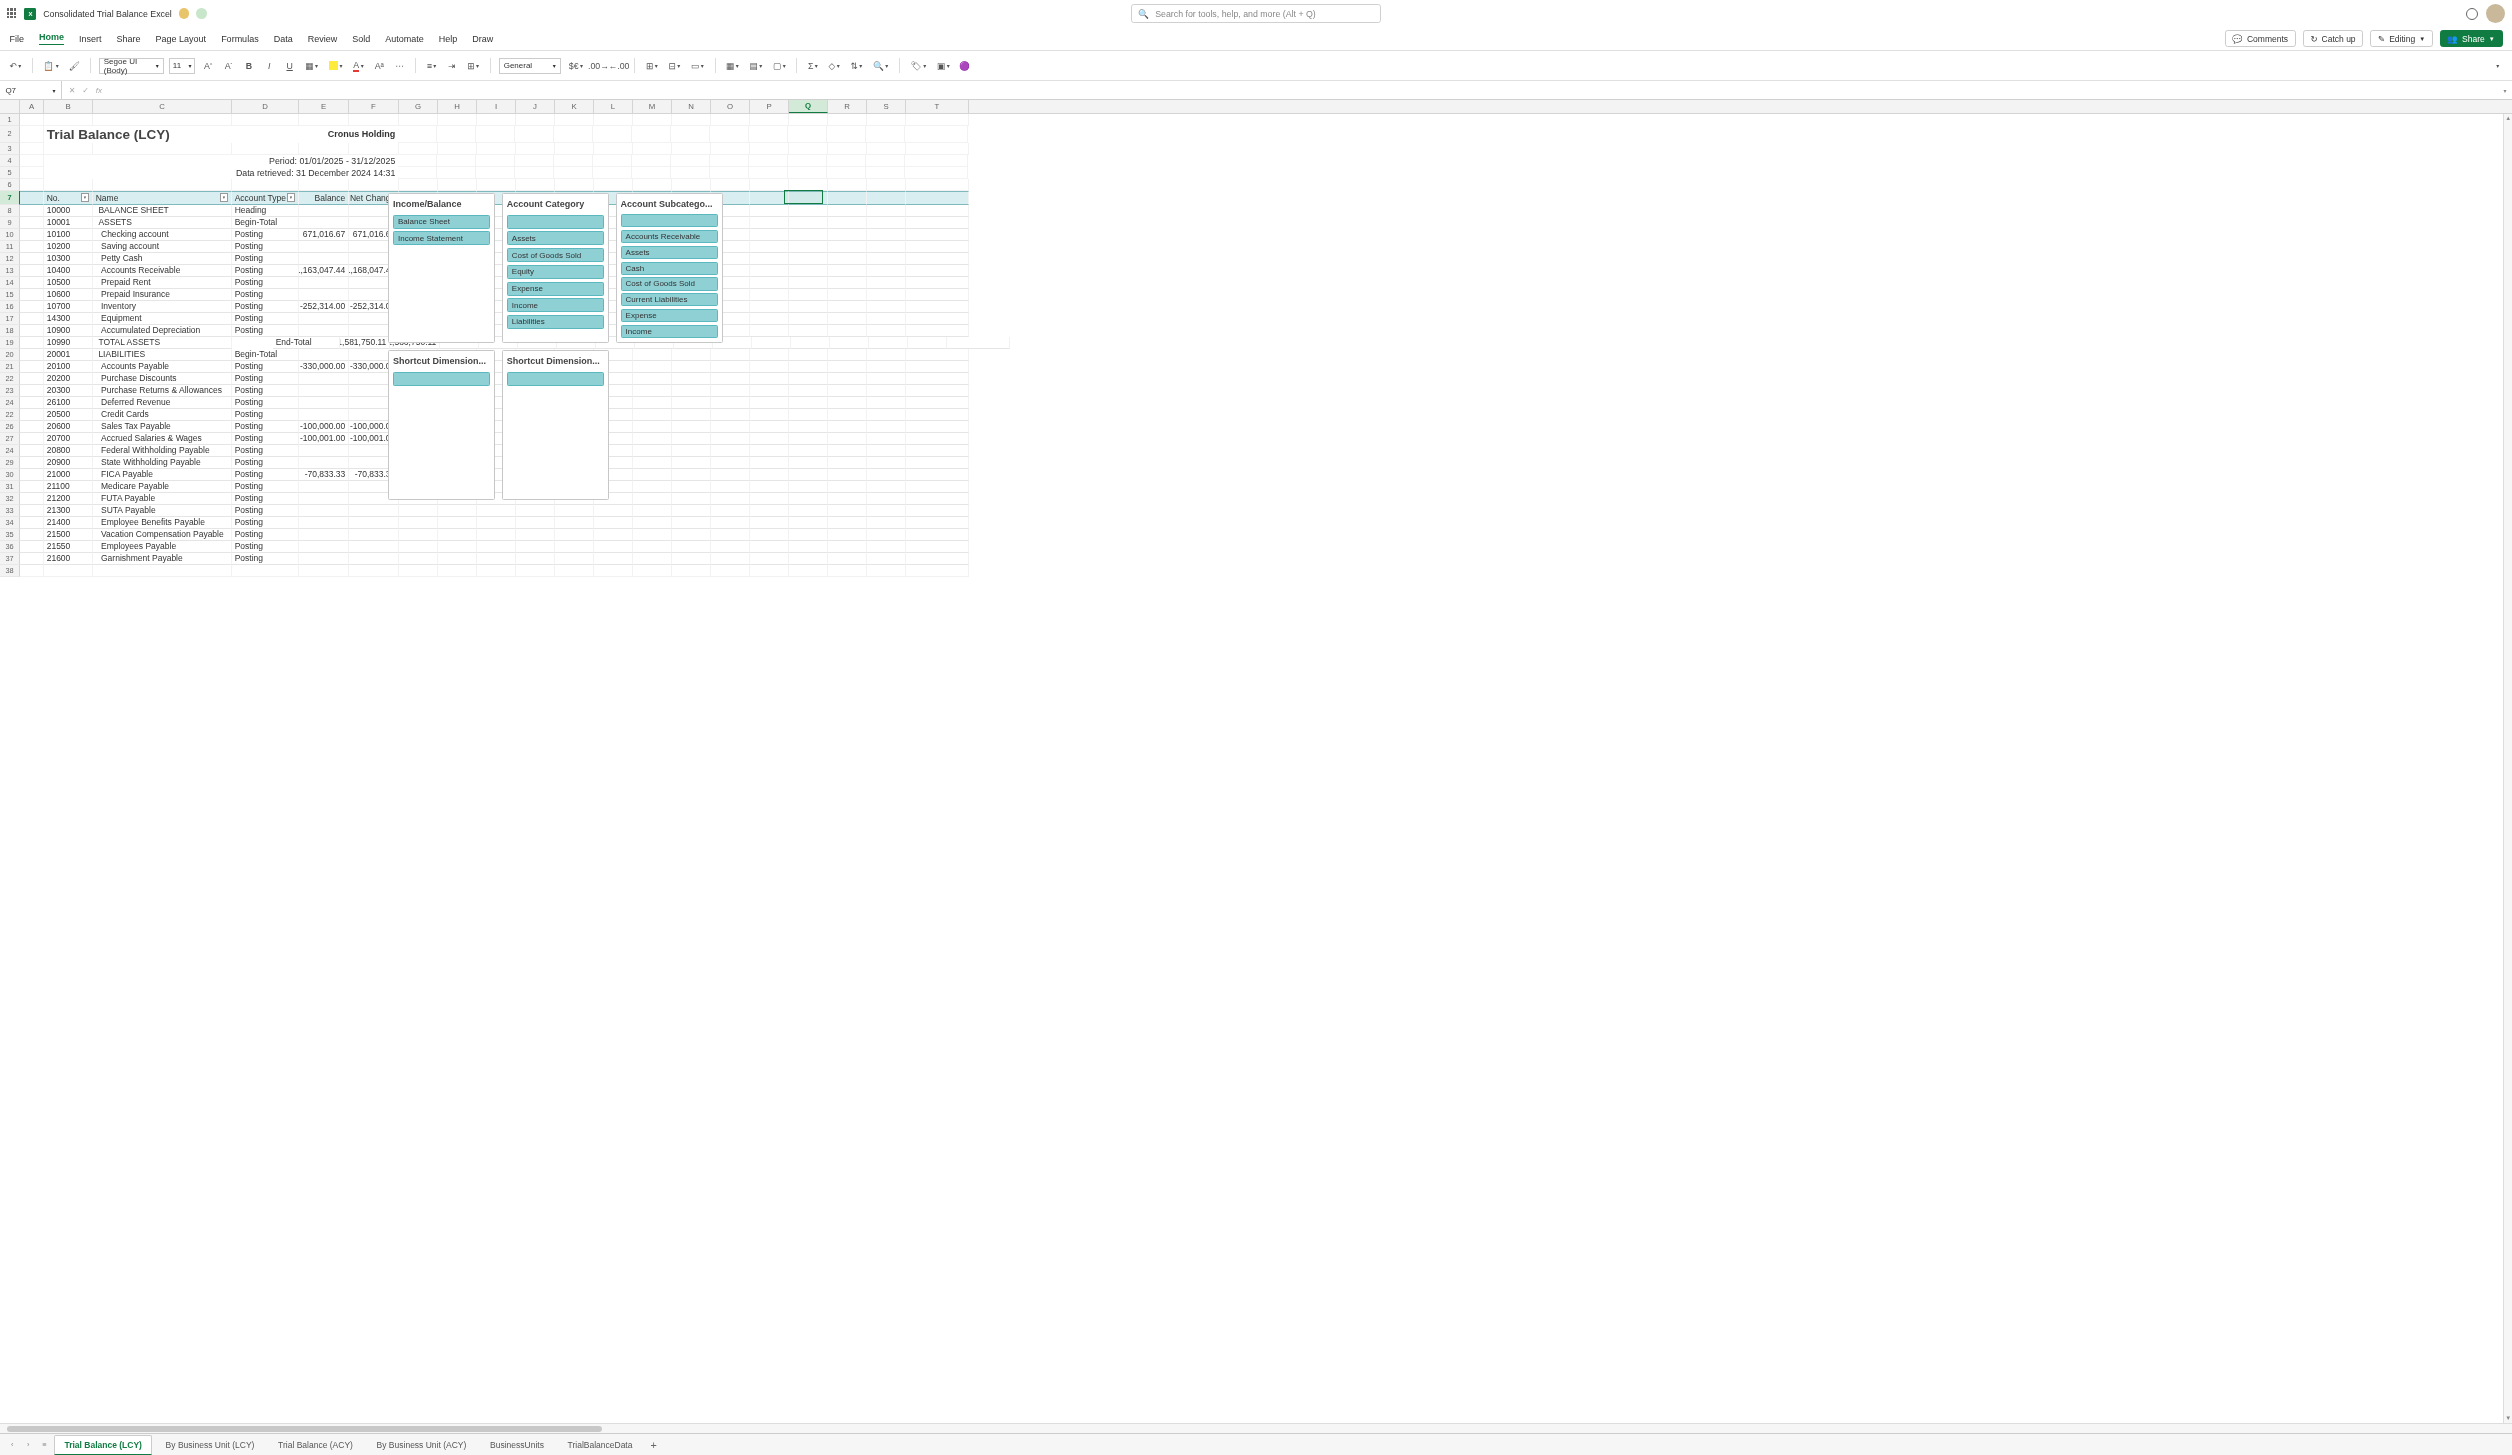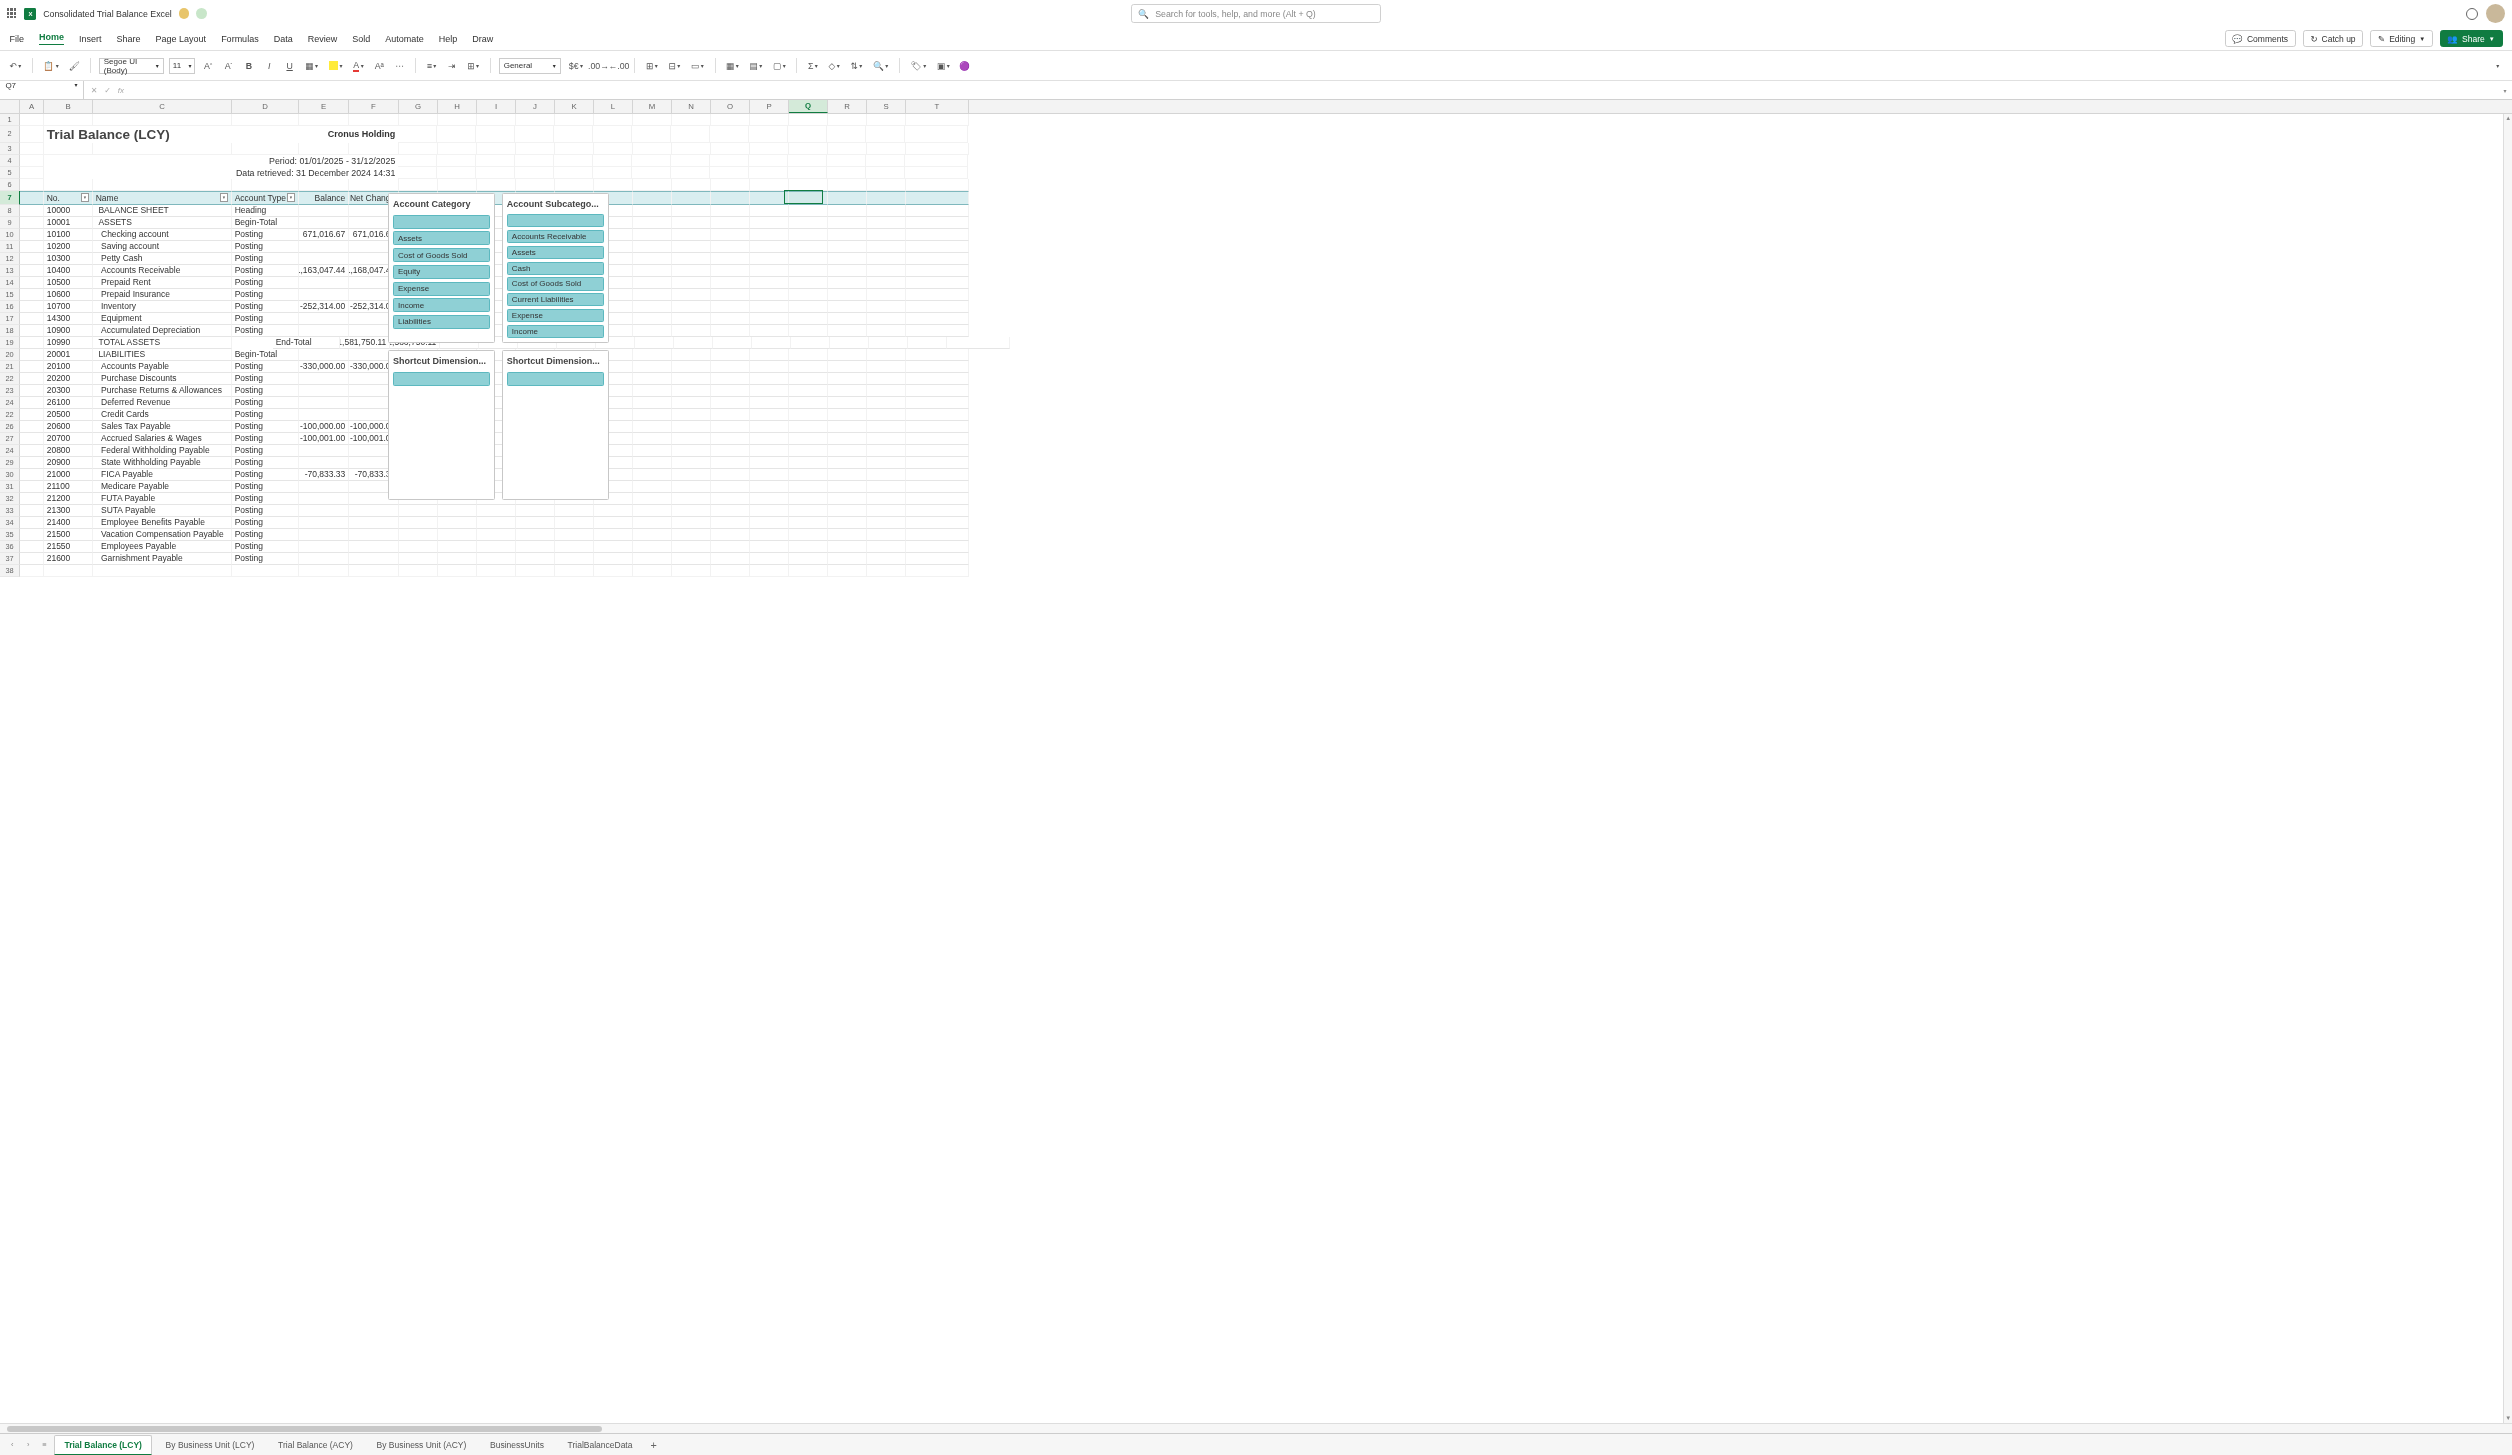--- a/index.html
+++ b/index.html
@@ -36,21 +36,21 @@
 .tb-sep{width:0.7px;height:15px;background:#ddd;margin:0 2.7px;}
 .font-sel{border:0.7px solid #ccc;height:16px;width:65px;padding:0 4px;font-size:8px;display:flex;align-items:center;justify-content:space-between;}
 .size-sel{border:0.7px solid #ccc;height:16px;width:26px;padding:0 2.7px;font-size:8px;display:flex;align-items:center;justify-content:space-between;}
 .num-sel{border:0.7px solid #ccc;height:16px;width:62px;padding:0 4px;font-size:8px;display:flex;align-items:center;justify-content:space-between;}
 .sw{width:9.5px;height:9.5px;position:relative;}
 .sw.fill{background:#ffeb3b;}
 .toolbar .expand{margin-left:auto;}
 
 
 .fx-bar{height:19px;display:flex;align-items:center;border-bottom:0.7px solid #d0d0d0;}
-.name-box{width:84px;height:100%;border-right:0.7px solid #d0d0d0;padding:0 5.4px;display:flex;justify-content:space-between;font-size:8px;}
+.name-box{width:62px;height:100%;border-right:0.7px solid #d0d0d0;padding:0 5.4px;display:flex;align-items:center;justify-content:space-between;font-size:8px;}
 .fx-controls{display:flex;align-items:center;gap:6.8px;padding:0 6.8px;color:#aaa;font-size:8px;}
 .fx-input{flex:1;height:100%;padding:0 5.4px;}
 
 
 .sheet-area{position:relative;height:calc(100vh - 27px - 24px - 30px - 19px - 21.6px);overflow:hidden;background:#fff;}
 .col-headers{display:flex;height:13.5px;background:#f3f3f3;border-bottom:0.7px solid #d4d4d4;position:sticky;top:0;}
 .corner{width:20px;border-right:0.7px solid #d4d4d4;background:#f3f3f3;}
 .ch{border-right:0.7px solid #d4d4d4;display:flex;align-items:center;justify-content:center;font-size:7.8px;color:#666;}
 .ch.selected{background:#d4ead9;border-bottom:1.4px solid #107c41;color:#107c41;font-weight:600;}
 .rows{position:absolute;top:13.5px;left:0;right:0;bottom:0;}
@@ -1134,20 +1134,25 @@
         <div class="cell " style="width: 39px;"></div>
         <div class="cell " style="width: 63px;"></div>
       </div>
     </div>
 
   <div class="sel-cell" id="sel-cell" style="left: 784px; top: 90px; width: 39px; height: 13.5px;"></div>
 
   <div class="slicers">
     <div class="slicer-row">
       <div class="slicer h1">
+        <div class="s-title">Income/Balance</div>
+        <div class="s-item">Balance Sheet</div>
+        <div class="s-item">Income Statement</div>
+      </div>
+      <div class="slicer h1">
         <div class="s-title">Account Category</div>
         <div class="s-item blank"></div>
         <div class="s-item">Assets</div>
         <div class="s-item">Cost of Goods Sold</div>
         <div class="s-item">Equity</div>
         <div class="s-item">Expense</div>
         <div class="s-item">Income</div>
         <div class="s-item">Liabilities</div>
       </div>
       <div class="slicer h1">

